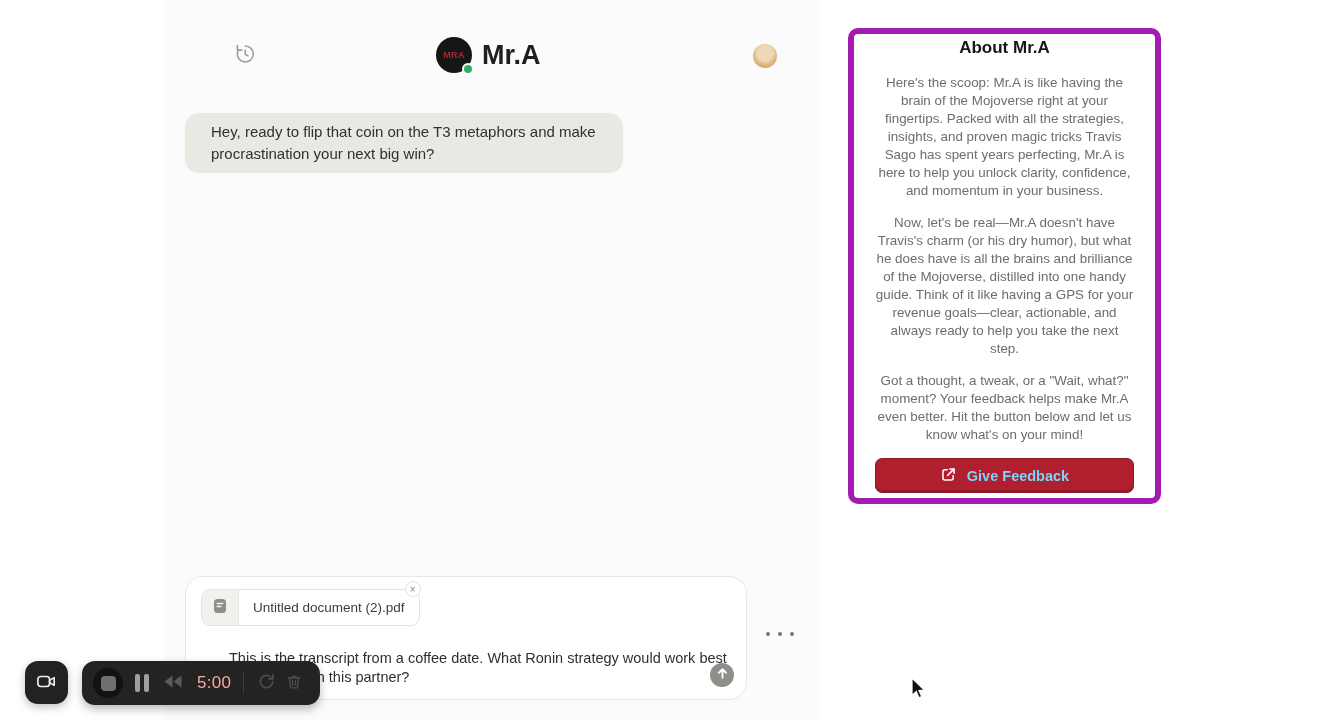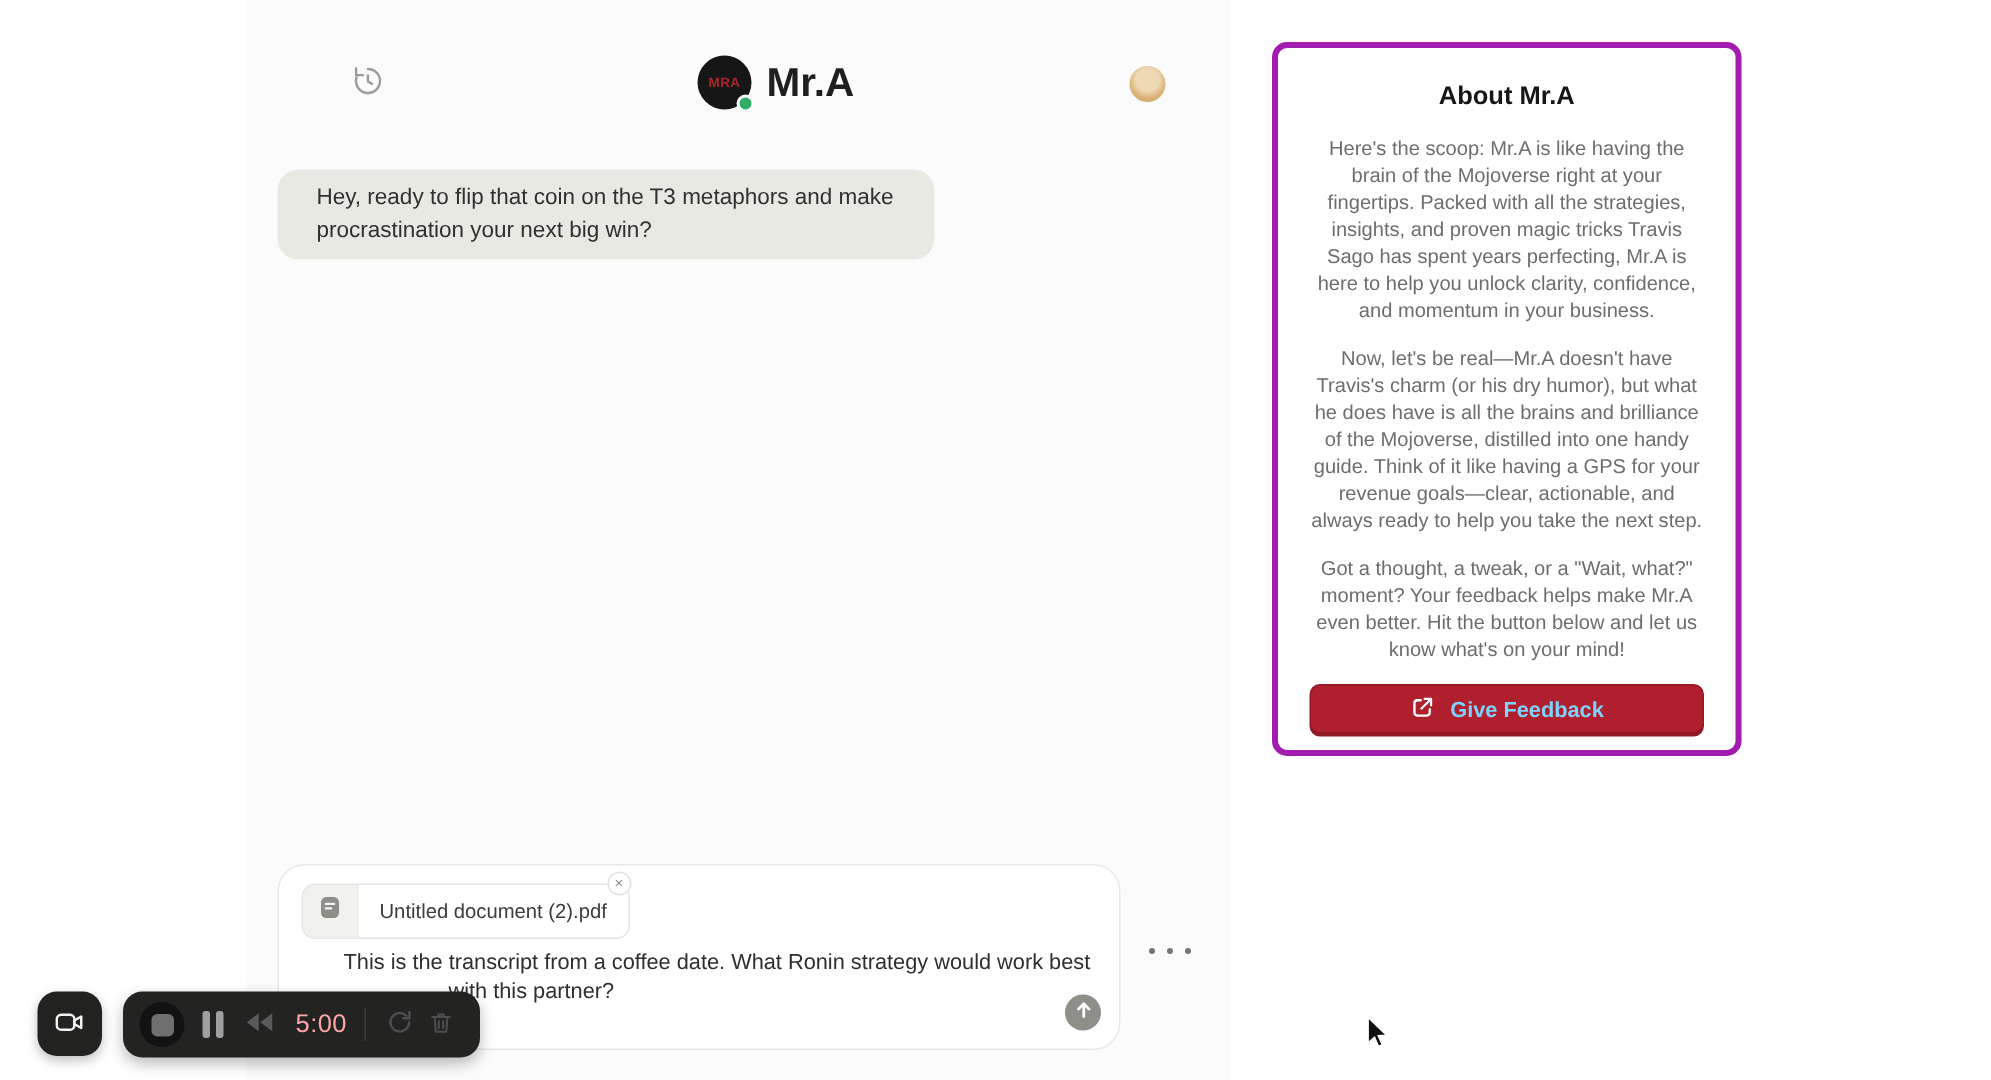--- a/index.html
+++ b/index.html
@@ -7,21 +7,21 @@
               font-family:"Liberation Sans", sans-serif; position:relative; }
 
   
   .chat-panel { position:absolute; left:164px; top:0; width:656px; height:720px;
                 background:#fbfbfb; }
 
   .history-btn { position:absolute; left:66px; top:40px; width:30px; height:30px;
                  border:none; background:transparent; color:#9b9b9b; cursor:pointer;
                  display:flex; align-items:center; justify-content:center; }
 
-  .assistant-header { position:absolute; left:301px; top:37px; display:flex;
+  .assistant-header { position:absolute; left:272px; top:37px; display:flex;
                       align-items:center; gap:10px; }
   .logo-avatar { position:relative; width:36px; height:36px; border-radius:50%;
                  background:#161616; display:flex; align-items:center; justify-content:center; }
   .logo-avatar .logo-text { font-size:9px; font-weight:800; color:#a8262e; letter-spacing:.3px; }
   .online-dot { position:absolute; right:-2px; bottom:-2px; width:12px; height:12px;
                 border-radius:50%; background:#2fac66; border:2px solid #fbfbfb; }
   .assistant-name { font-size:27px; font-weight:700; color:#1f1f1f; }
 
   .user-avatar { position:absolute; left:589px; top:44px; width:24px; height:24px;
                  border-radius:50%; cursor:pointer; border:none;
@@ -35,34 +35,34 @@
   .composer { position:absolute; left:21px; top:576px; width:562px; height:124px;
               background:#ffffff; border:1px solid #e8e8e4; border-radius:18px; }
   .chip { position:absolute; left:15px; top:12px; height:37px; display:flex;
           border:1px solid #e4e4e0; border-radius:9px; background:#fff; cursor:pointer; }
   .chip-iconbox { width:37px; background:#f1f1ee; border-right:1px solid #e8e8e4;
                   border-radius:8px 0 0 8px; display:flex; align-items:center; justify-content:center; }
   .chip-label { padding:0 14px; font-size:13.5px; color:#3c3c3a; line-height:35px; white-space:nowrap; }
   .chip-close { position:absolute; top:-9px; right:-2px; width:16px; height:16px;
                 border-radius:50%; background:#fff; border:1px solid #e2e2de; color:#8a8a8a;
                 font-size:10px; line-height:13px; text-align:center; cursor:pointer; }
-  .composer-text { position:absolute; left:43px; top:56px; font-size:14.5px;
+  .composer-text { position:absolute; left:43px; top:72px; font-size:14.5px;
                    line-height:19px; color:#2f2f2d; cursor:text; }
   .composer-text .line2 { margin-left:70px; }
   .send-btn { position:absolute; left:524px; top:86px; width:24px; height:24px;
               border-radius:50%; background:#8f8f89; border:none; cursor:pointer;
               display:flex; align-items:center; justify-content:center; }
   .dots-btn { position:absolute; left:598px; top:628px; border:none; background:transparent;
               display:flex; gap:8px; cursor:pointer; padding:4px; }
   .dots-btn i { width:4px; height:4px; border-radius:50%; background:#757575; display:block; }
 
   
   .about-card { position:absolute; left:848px; top:28px; width:313px; height:476px;
-                background:#fff; border:4px solid #a21caf; border-radius:10px;
-                padding:18px 21px; text-align:center; box-shadow:0 1px 2px rgba(0,0,0,.03); }
+                background:#fff; border:6px solid #a21caf; border-radius:10px;
+                padding:0 21px; text-align:center; box-shadow:0 1px 2px rgba(0,0,0,.03); }
   .about-title { font-size:17px; font-weight:700; color:#161616; margin:4px 0 16px; }
   .about-card p { font-size:13.4px; line-height:18px; color:#6d6d6d; margin-bottom:14px; }
   .feedback-btn { margin-top:6px; width:100%; height:35px; border-radius:7px;
                   background:#b01f2e; border:1px solid #8f1a26; color:#7dd3fc;
                   font-family:"Liberation Sans", sans-serif;
                   font-size:14.5px; font-weight:700; cursor:pointer;
                   display:flex; align-items:center; justify-content:center; gap:10px;
                   box-shadow:inset 0 -2px 0 rgba(0,0,0,.18); }
 
   

